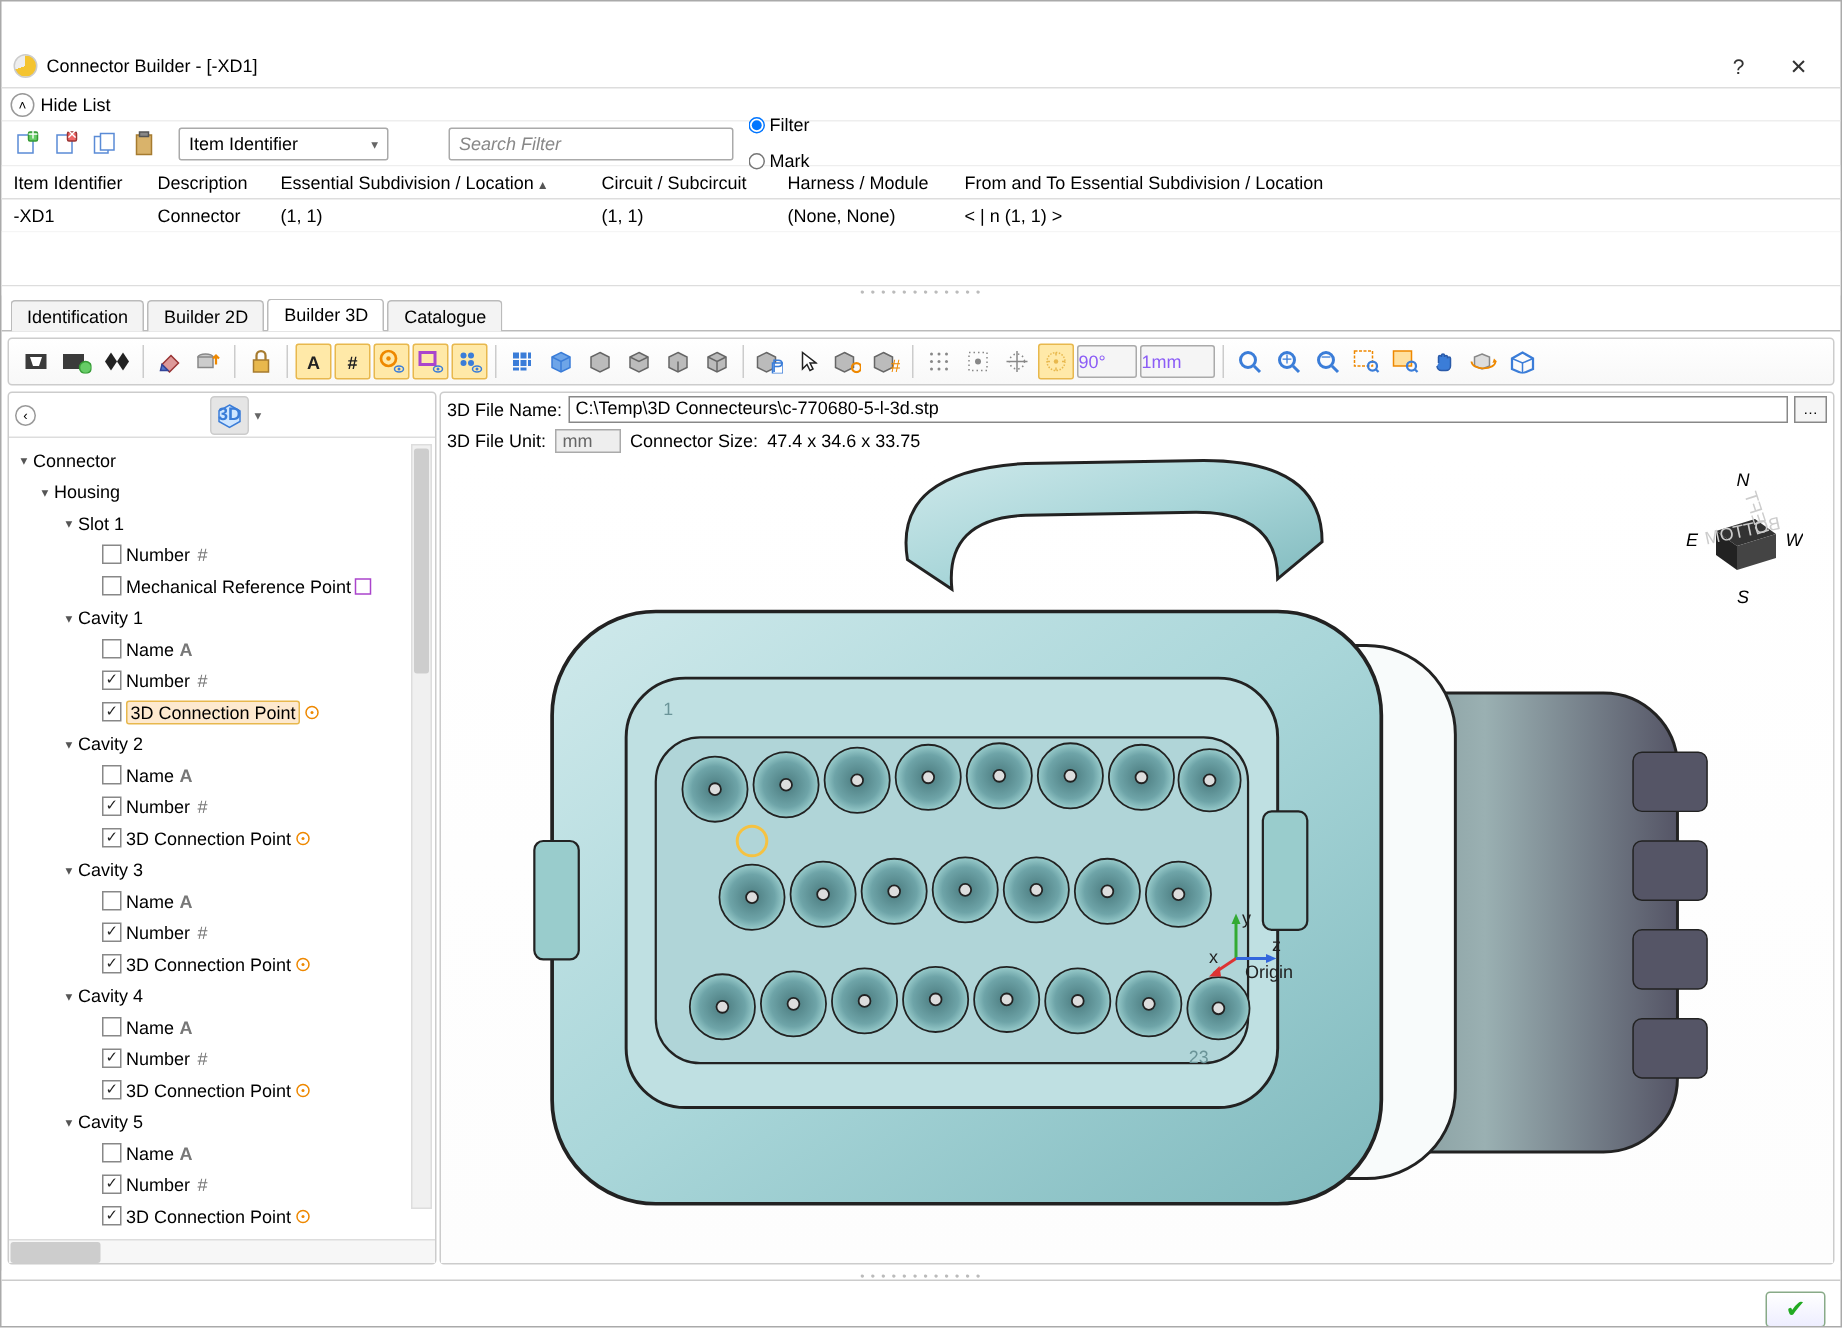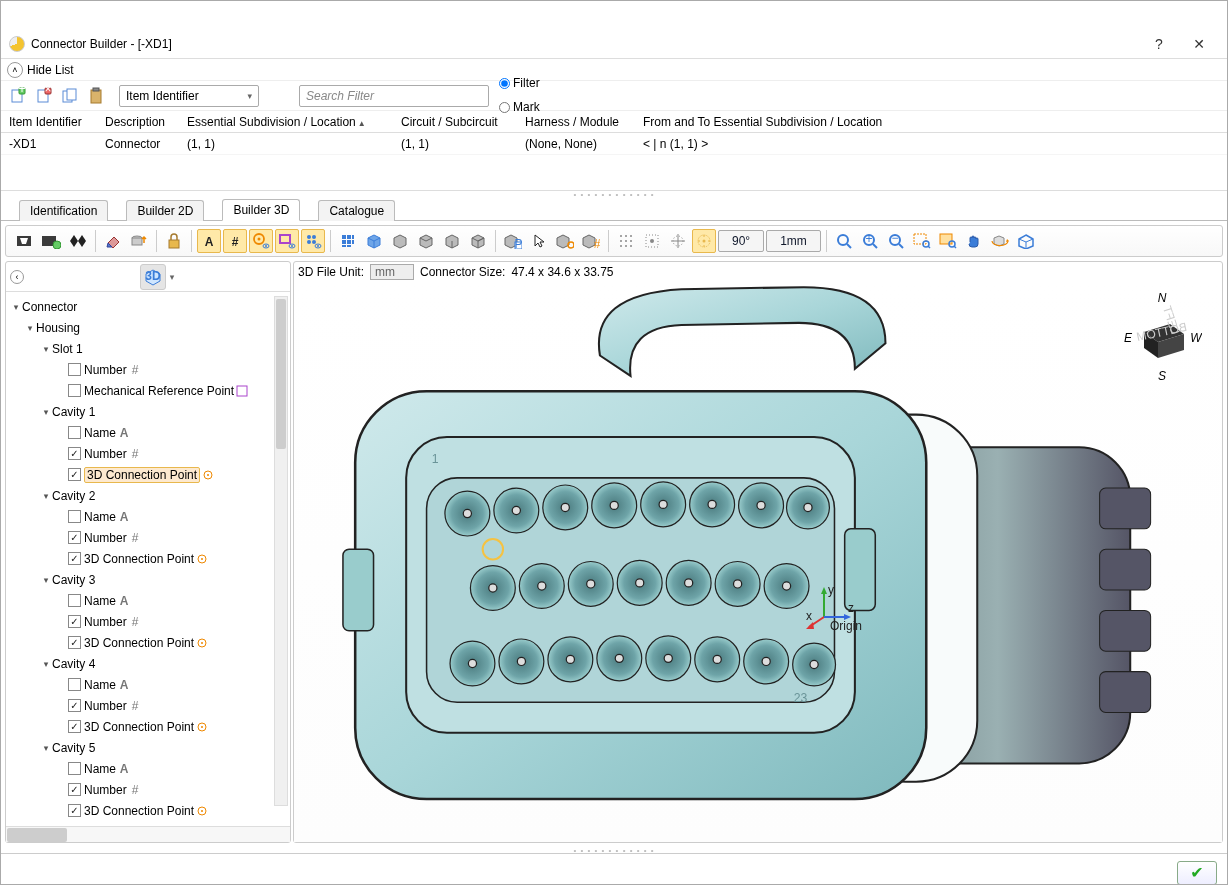--- a/index.html
+++ b/index.html
@@ -19,29 +19,29 @@
 .radio-col { display: flex; flex-direction: column; margin-left: 6px; font-size: 11px; gap: 11px; }
 .radio-col label { display: flex; align-items: center; gap: 3px; line-height: 13px; }
 .radio-col input { width: 11px; height: 11px; }
 .grid-header { height: 22px; display: flex; align-items: center; border-bottom: 1px solid #ddd; background: #fff; }
 .grid-header .col, .grid-row .col { padding: 0 8px; white-space: nowrap; }
 .grid-row { height: 22px; display: flex; align-items: center; color: #000000; border-bottom: 1px solid #f5f5f5; }
 .col.c1 { width: 96px; } .col.c2 { width: 82px; } .col.c3 { width: 214px; } .col.c4 { width: 124px; } .col.c5 { width: 118px; } .col.c6 { width: 240px; }
 .sort-ind { font-size: 8px; color: #555; margin-left: 2px; }
 .blankrows { height: 36px; border-bottom: 1px solid #ddd; background: #fff; }
 .splitter-h { height: 6px; background: #fff; display:flex; align-items:center; justify-content:center; color:#bbb; font-size:8px; letter-spacing:1px;}
-.tabstrip { height: 24px; display: flex; align-items: flex-end; padding-left: 18px; gap: 18px; border-bottom: 1px solid #bbb; }
+.tabstrip { height: 24px; display: flex; align-items: flex-end; padding-left: 6px; gap: 2px; border-bottom: 1px solid #bbb; }
 .tab { padding: 3px 10px; border: 1px solid #bbb; border-bottom: none; border-radius: 3px 3px 0 0; background: #f3f3f3; position: relative; top: 1px; }
 .tab.active { background: #fff; z-index: 2; border-bottom: 1px solid #fff; }
 .toolbar3d { height: 32px; border-bottom: 1px solid #ccc; display: flex; align-items: center; padding: 0 6px; gap: 2px; background: linear-gradient(#fff,#f8f8f8); margin: 4px 4px 0 4px; border: 1px solid #ccc; border-radius: 3px; }
 .tbtn { min-width: 24px; height: 24px; display: flex; align-items: center; justify-content: center; border: 1px solid transparent; border-radius: 2px; padding: 0 2px; }
 .tbtn.active { background: #ffe9a8; border-color: #e8b84d; }
 .tbtn svg { display: block; }
 .sep { width: 1px; height: 22px; background: #ccc; margin: 0 3px; }
-.valbox { height: 22px; min-width: 40px; padding: 0 13px; border: 1px solid #aaa; background: #f5f5f5; display: flex; align-items: center; border-radius: 2px; color: #0f172a; }
+.valbox { height: 22px; min-width: 40px; padding: 0 0; border: 1px solid #aaa; background: #f5f5f5; display: flex; align-items: center; border-radius: 2px; color: #8b5cf6; }
 .main-split { display: flex; height: 590px; padding: 4px; gap: 2px; }
 .left-panel { width: 286px; border: 1px solid #ccc; border-radius: 3px; display: flex; flex-direction: column; }
 .left-header { height: 30px; border-bottom: 1px solid #ddd; display:flex; align-items:center; padding: 0 4px; gap:4px;}
 .left-header .collapse { width: 14px; height: 14px; border: 1px solid #999; border-radius: 50%; display:flex; align-items:center; justify-content:center; font-size:9px;}
 .cube3d { width: 26px; height: 26px; border: 1px solid #ccc; border-radius: 3px; display:flex; align-items:center; justify-content:center; background:#e5e5e5; }
 .tree { flex: 1; overflow: auto; padding: 4px 0; position:relative;}
 .tree-scroll-track { position:absolute; right:2px; top:4px; bottom:20px; width:14px; background:#f0f0f0; border:1px solid #ddd;}
 .tree-scroll-thumb { position:absolute; top:2px; left:1px; width:10px; height:150px; background:#cdcdcd; border-radius:2px;}
 .tree ul { list-style: none; }
 .tree li { padding: 1px 0 1px 0; white-space: nowrap; }
@@ -660,20 +660,25 @@
 
       </ul>
     </div>
     <div class="hscroll">
         <div class="hthumb"></div>
         <div class="htrack"></div>
       </div>
   </div>
 
   <div class="right-panel">
+    <div class="file-row">
+      <span class="label">3D File Name:</span>
+      <div class="fileinput"><span>C:\Temp\3D Connecteurs\c-770680-5-l-3d.stp</span></div>
+      <div class="browse">…</div>
+    </div>
     <div class="unit-row">
       <span class="label">3D File Unit:</span>
       <div class="unit">mm</div>
       <span class="label">Connector Size:</span>
       <span>47.4 x 34.6 x 33.75</span>
     </div>
     <div class="viewport">
       
       <div class="view-cube">
         <svg width="80" height="90" viewBox="0 0 80 90">

